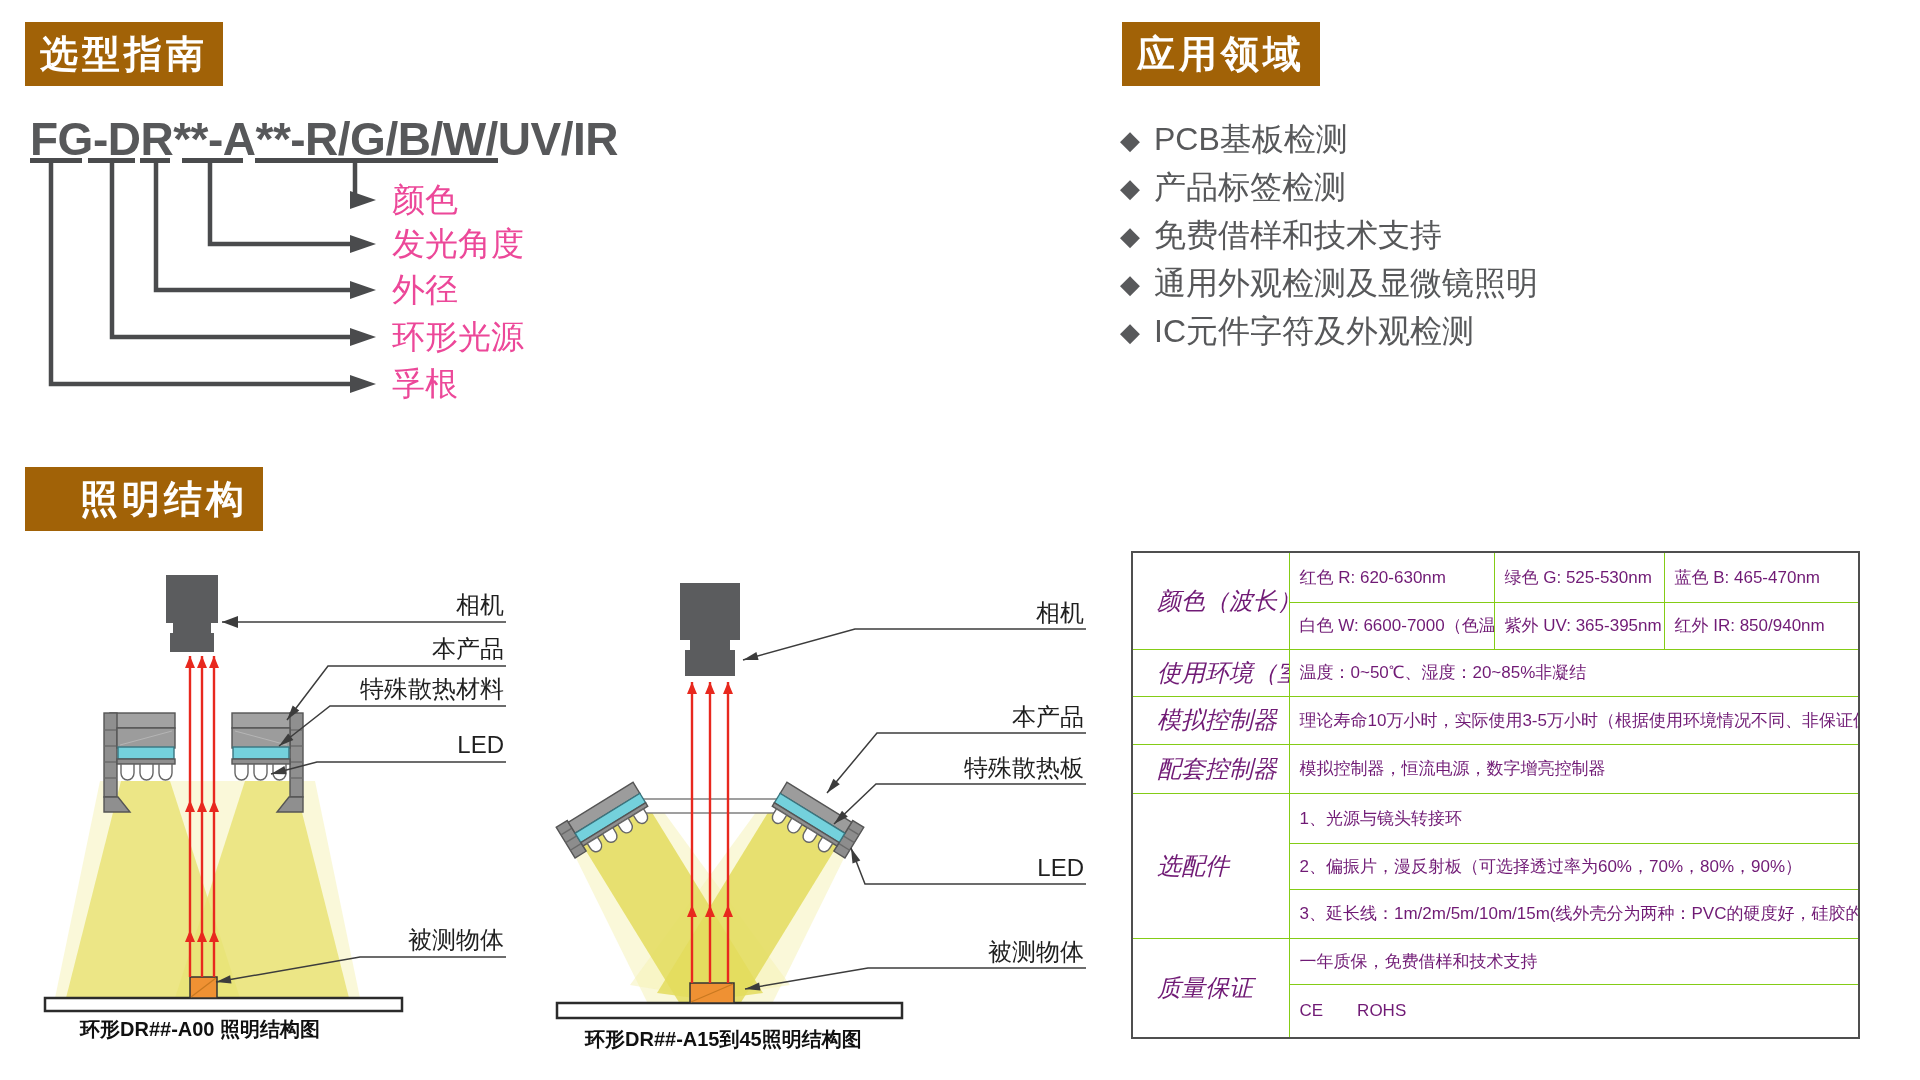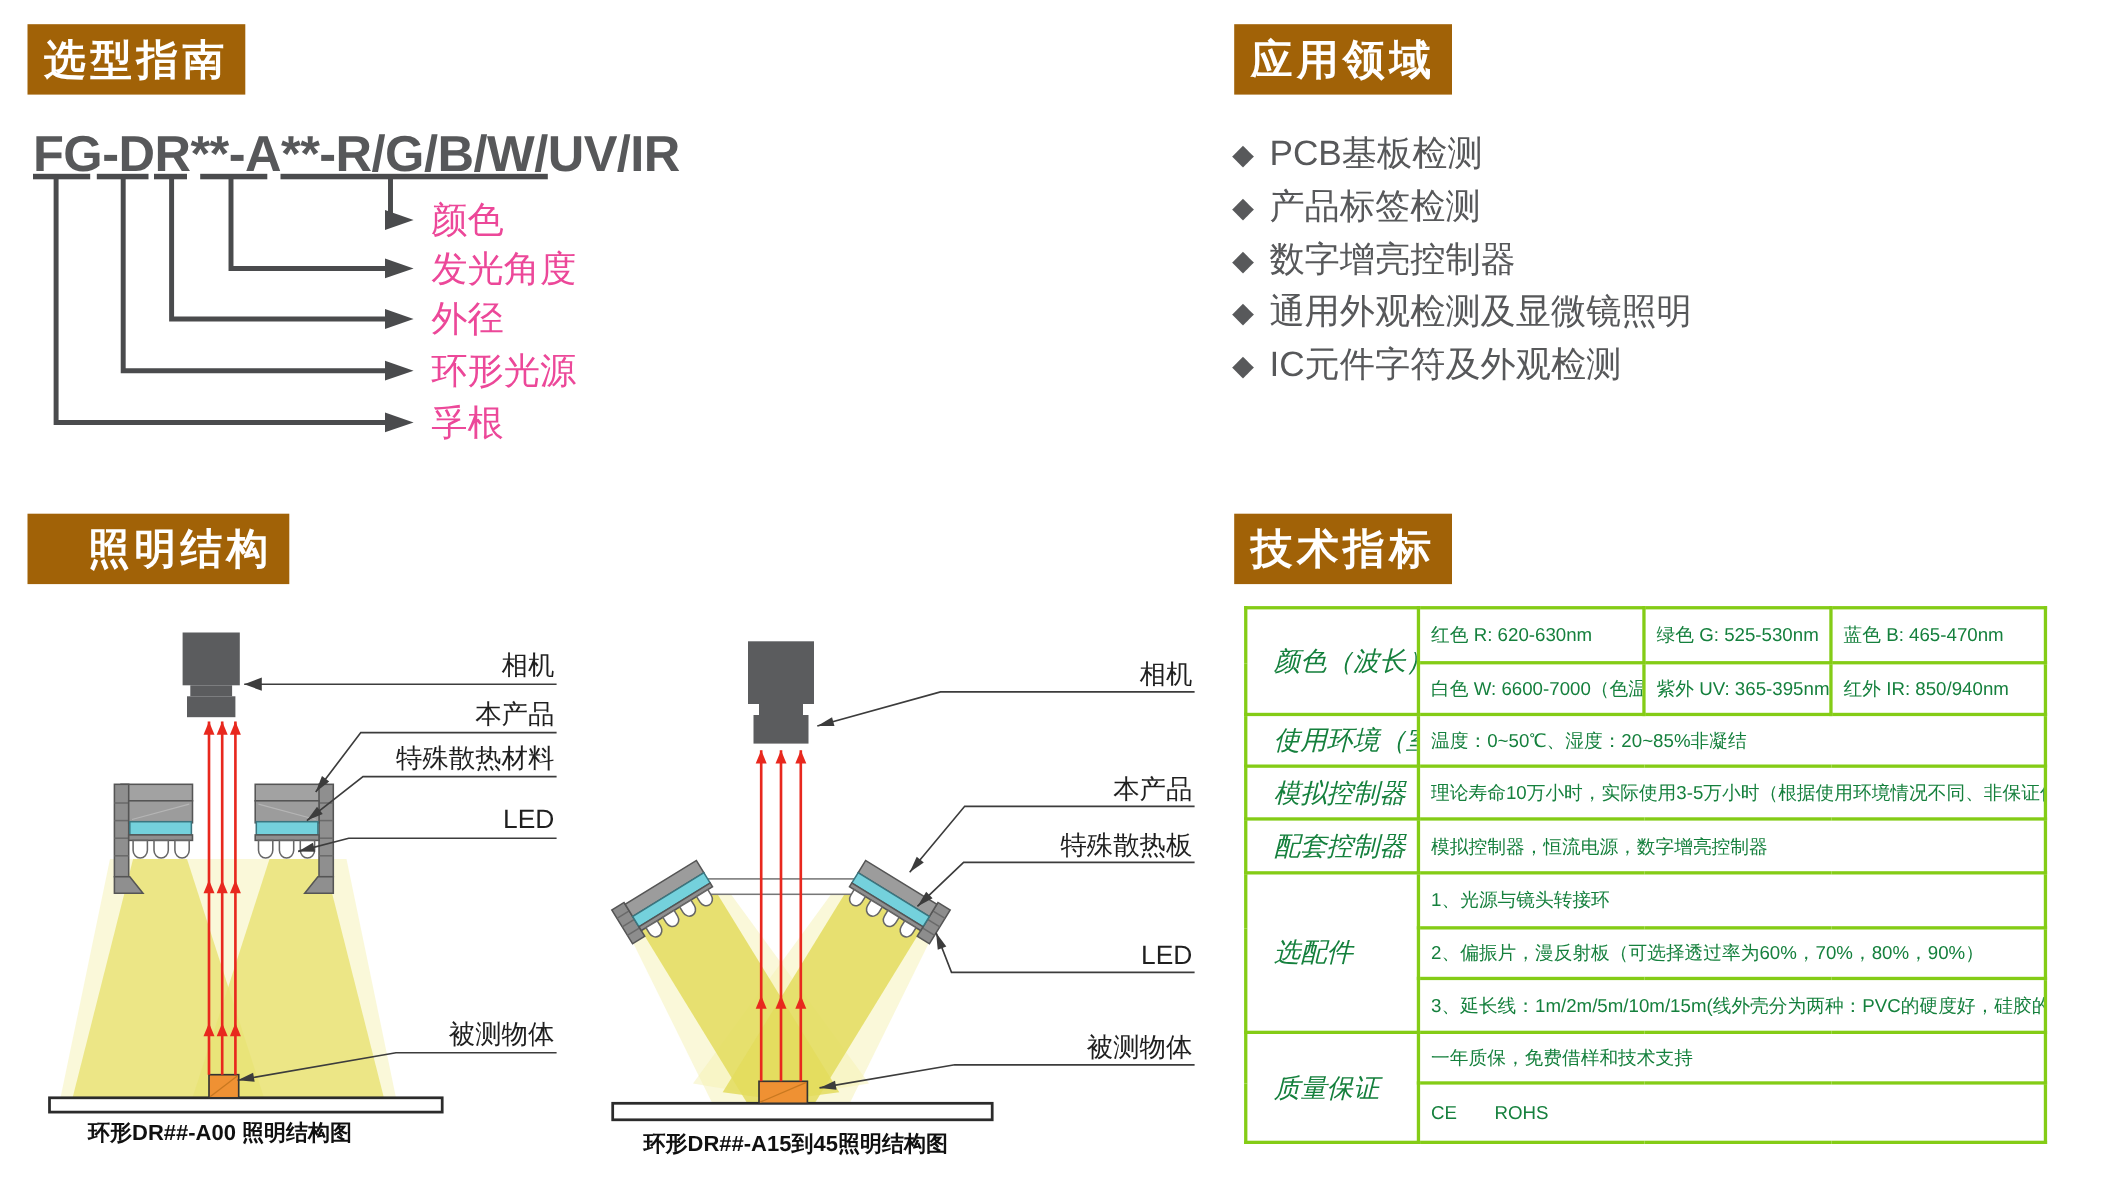--- a/index.html
+++ b/index.html
@@ -13,21 +13,21 @@
         color:#57585A;letter-spacing:-0.5px;white-space:nowrap;}
   .tree-label{position:absolute;left:392px;height:44px;line-height:44px;font-size:33px;
         font-weight:500;color:#ec4899;white-space:nowrap;}
   .app-list{position:absolute;left:1120px;top:116px;display:flex;flex-direction:column;}
   .app-row{display:flex;align-items:center;height:48px;}
   .app-diamond{width:34px;font-size:26px;color:#58595B;line-height:48px;}
   .app-text{font-size:32px;font-weight:500;color:#57585A;white-space:nowrap;}
   .caption{position:absolute;font-size:20px;font-weight:700;color:#101010;white-space:nowrap;}
   .spec-wrap{position:absolute;left:1131px;top:551px;}
   table.spec{border-collapse:collapse;table-layout:fixed;width:727px;}
-  table.spec td{border:3px solid #84cc16;color:#15803d;overflow:hidden;white-space:nowrap;}
+  table.spec td{border:1px solid #84cc16;color:#701a75;overflow:hidden;white-space:nowrap;}
   table.spec{border:2px solid #4f4f4f;}
   td.spec-label{font-size:24px;padding-left:24px;font-style:italic;}
   td.spec-value{font-size:17px;padding-left:10px;}
   svg text{font-family:"Liberation Sans",sans-serif;}
 </style>
 </head>
 <body>
 
 <div class="page">
 
@@ -74,21 +74,21 @@
     <div class="app-row">
       <span class="app-diamond">◆</span>
       <span class="app-text">PCB基板检测</span>
     </div>
     <div class="app-row">
       <span class="app-diamond">◆</span>
       <span class="app-text">产品标签检测</span>
     </div>
     <div class="app-row">
       <span class="app-diamond">◆</span>
-      <span class="app-text">数字增亮控制器</span>
+      <span class="app-text">免费借样和技术支持</span>
     </div>
     <div class="app-row">
       <span class="app-diamond">◆</span>
       <span class="app-text">通用外观检测及显微镜照明</span>
     </div>
     <div class="app-row">
       <span class="app-diamond">◆</span>
       <span class="app-text">IC元件字符及外观检测</span>
     </div>
   </div>
@@ -247,21 +247,20 @@
     <g font-size="24" font-weight="500" fill="#1F1F1F" text-anchor="end">
       <text x="1084" y="621">相机</text>
       <text x="1084" y="725">本产品</text>
       <text x="1084" y="776">特殊散热板</text>
       <text x="1084" y="876">LED</text>
       <text x="1084" y="960">被测物体</text>
     </g>
   </svg>
   <div class="caption" style="left:558px;top:1026px;margin-left:27px;">环形DR##-A15到45照明结构图</div>
 
-  <div class="section-header" style="left:1122px;top:467px;">技术指标</div>
 
   <div class="spec-wrap">
     <table class="spec">
       <colgroup>
           <col style="width:157px">
           <col style="width:205px">
           <col style="width:170px">
           <col style="width:195px">
         </colgroup>
       <tbody>

